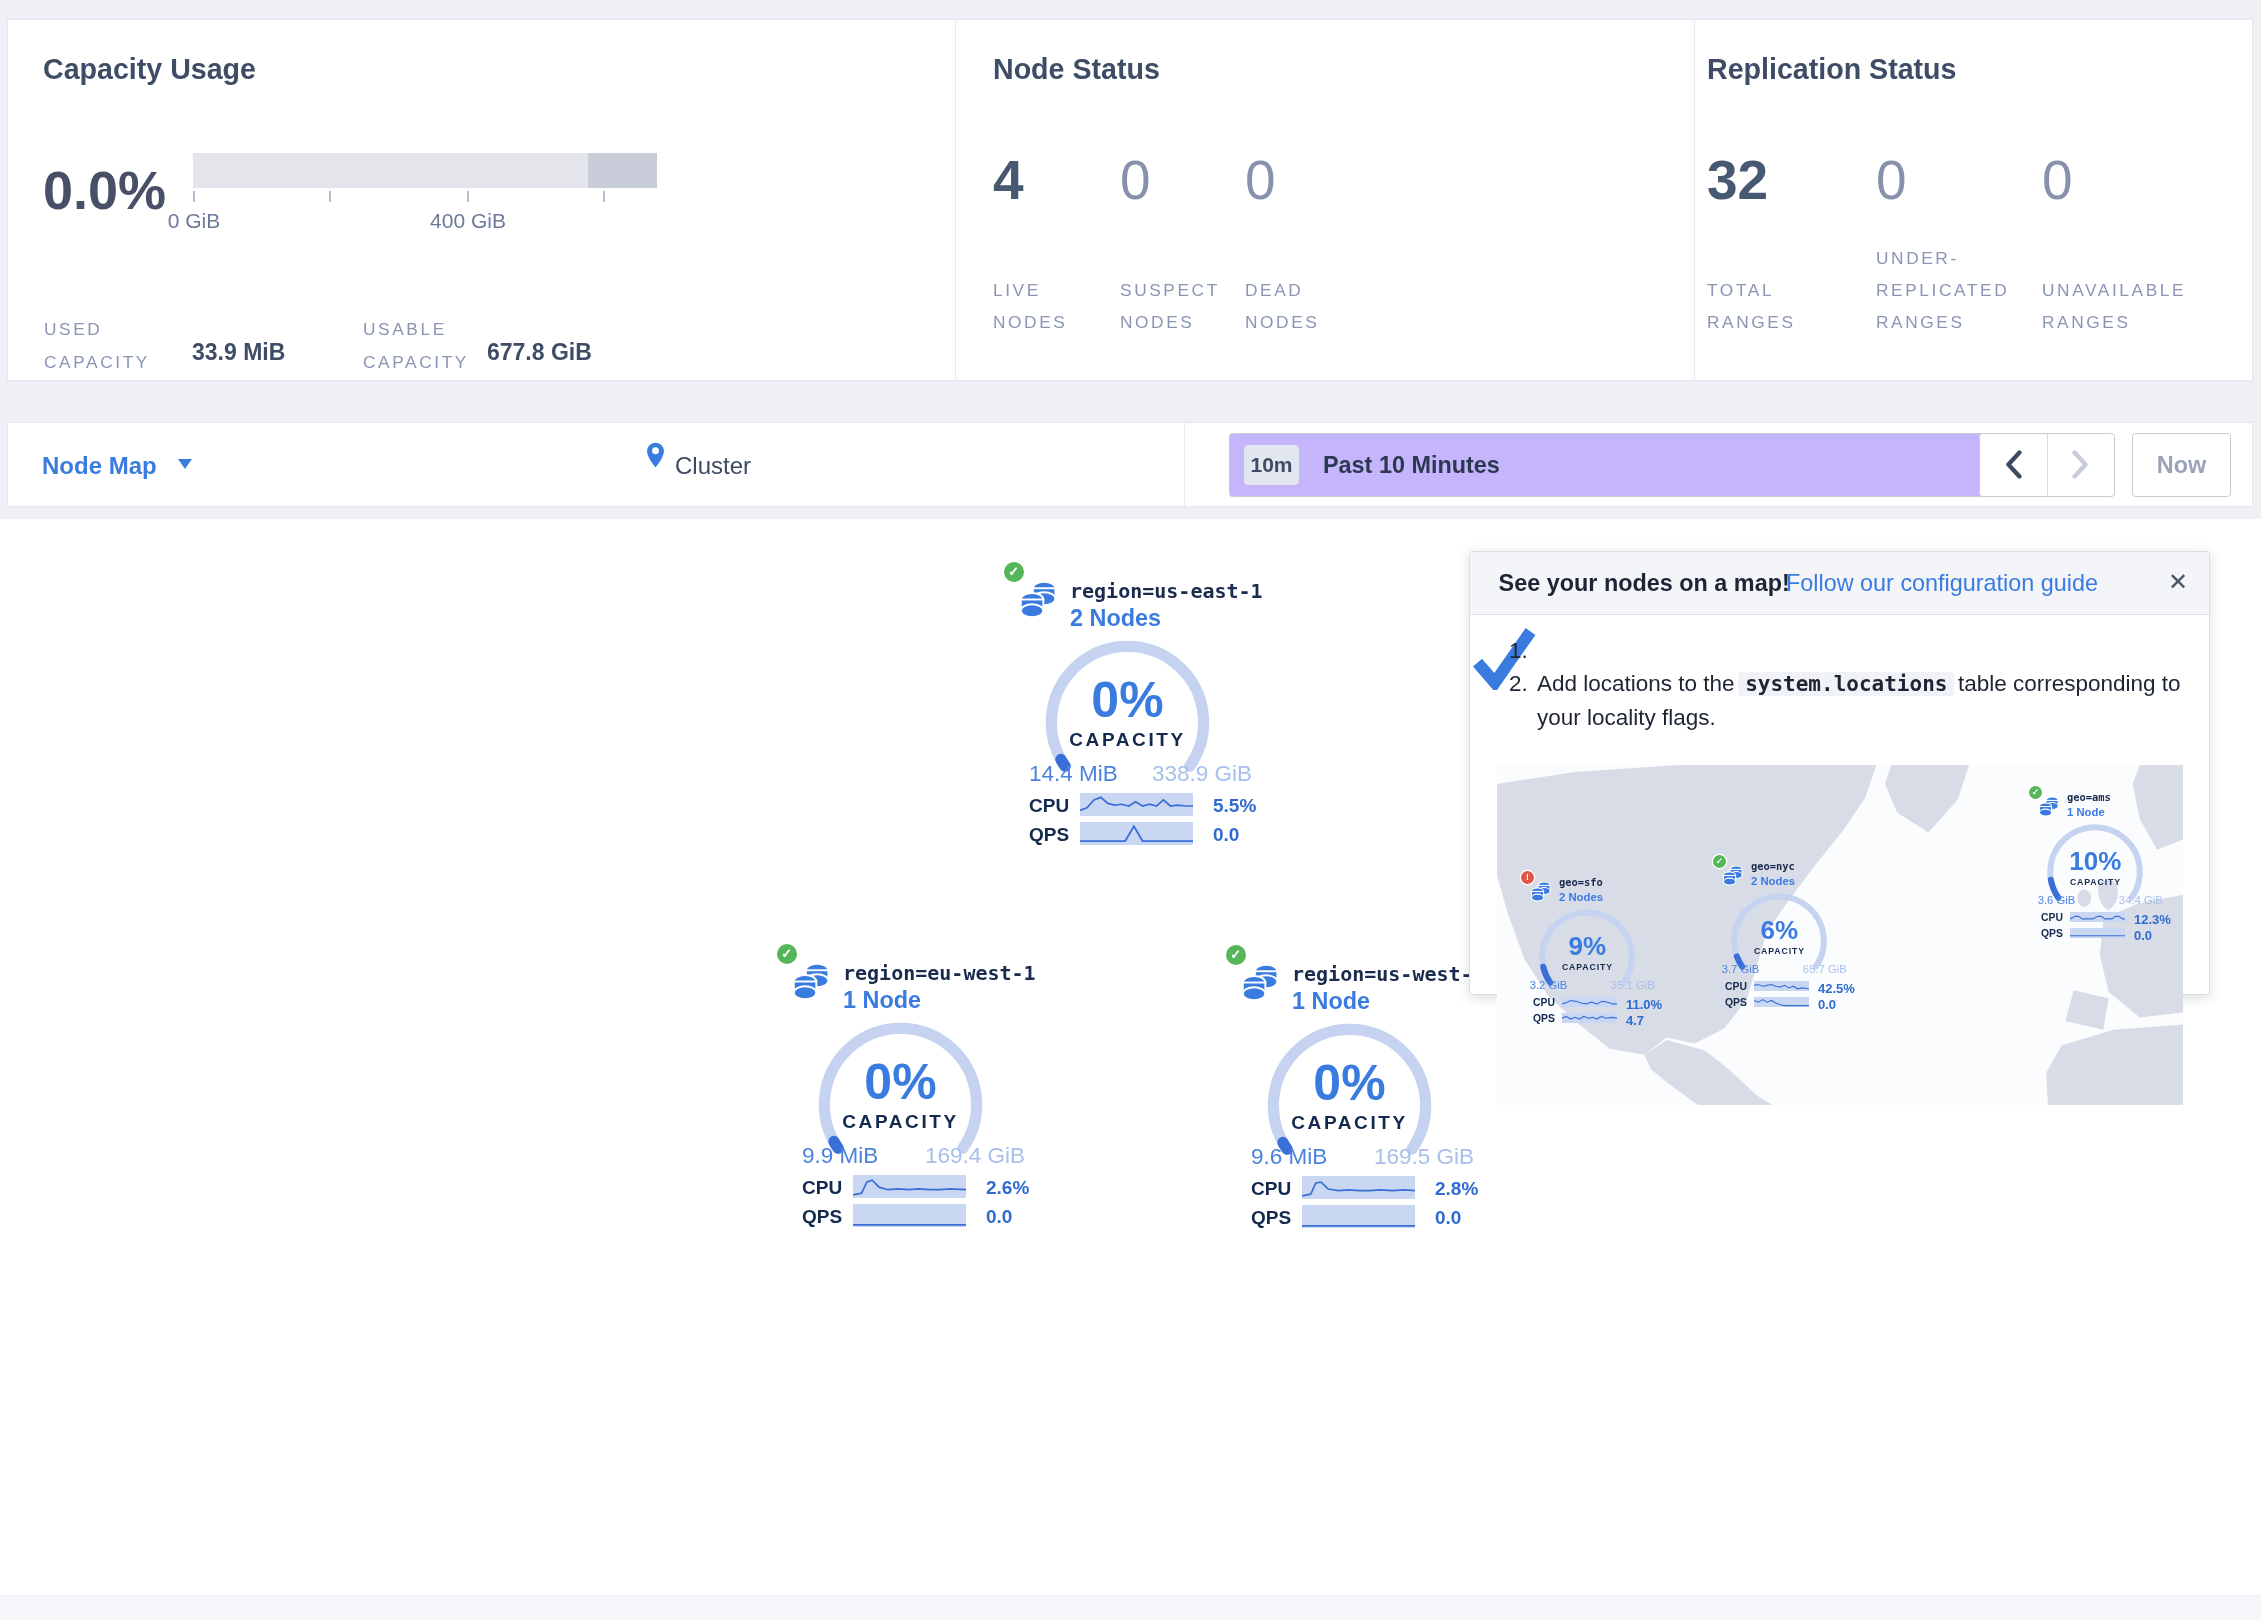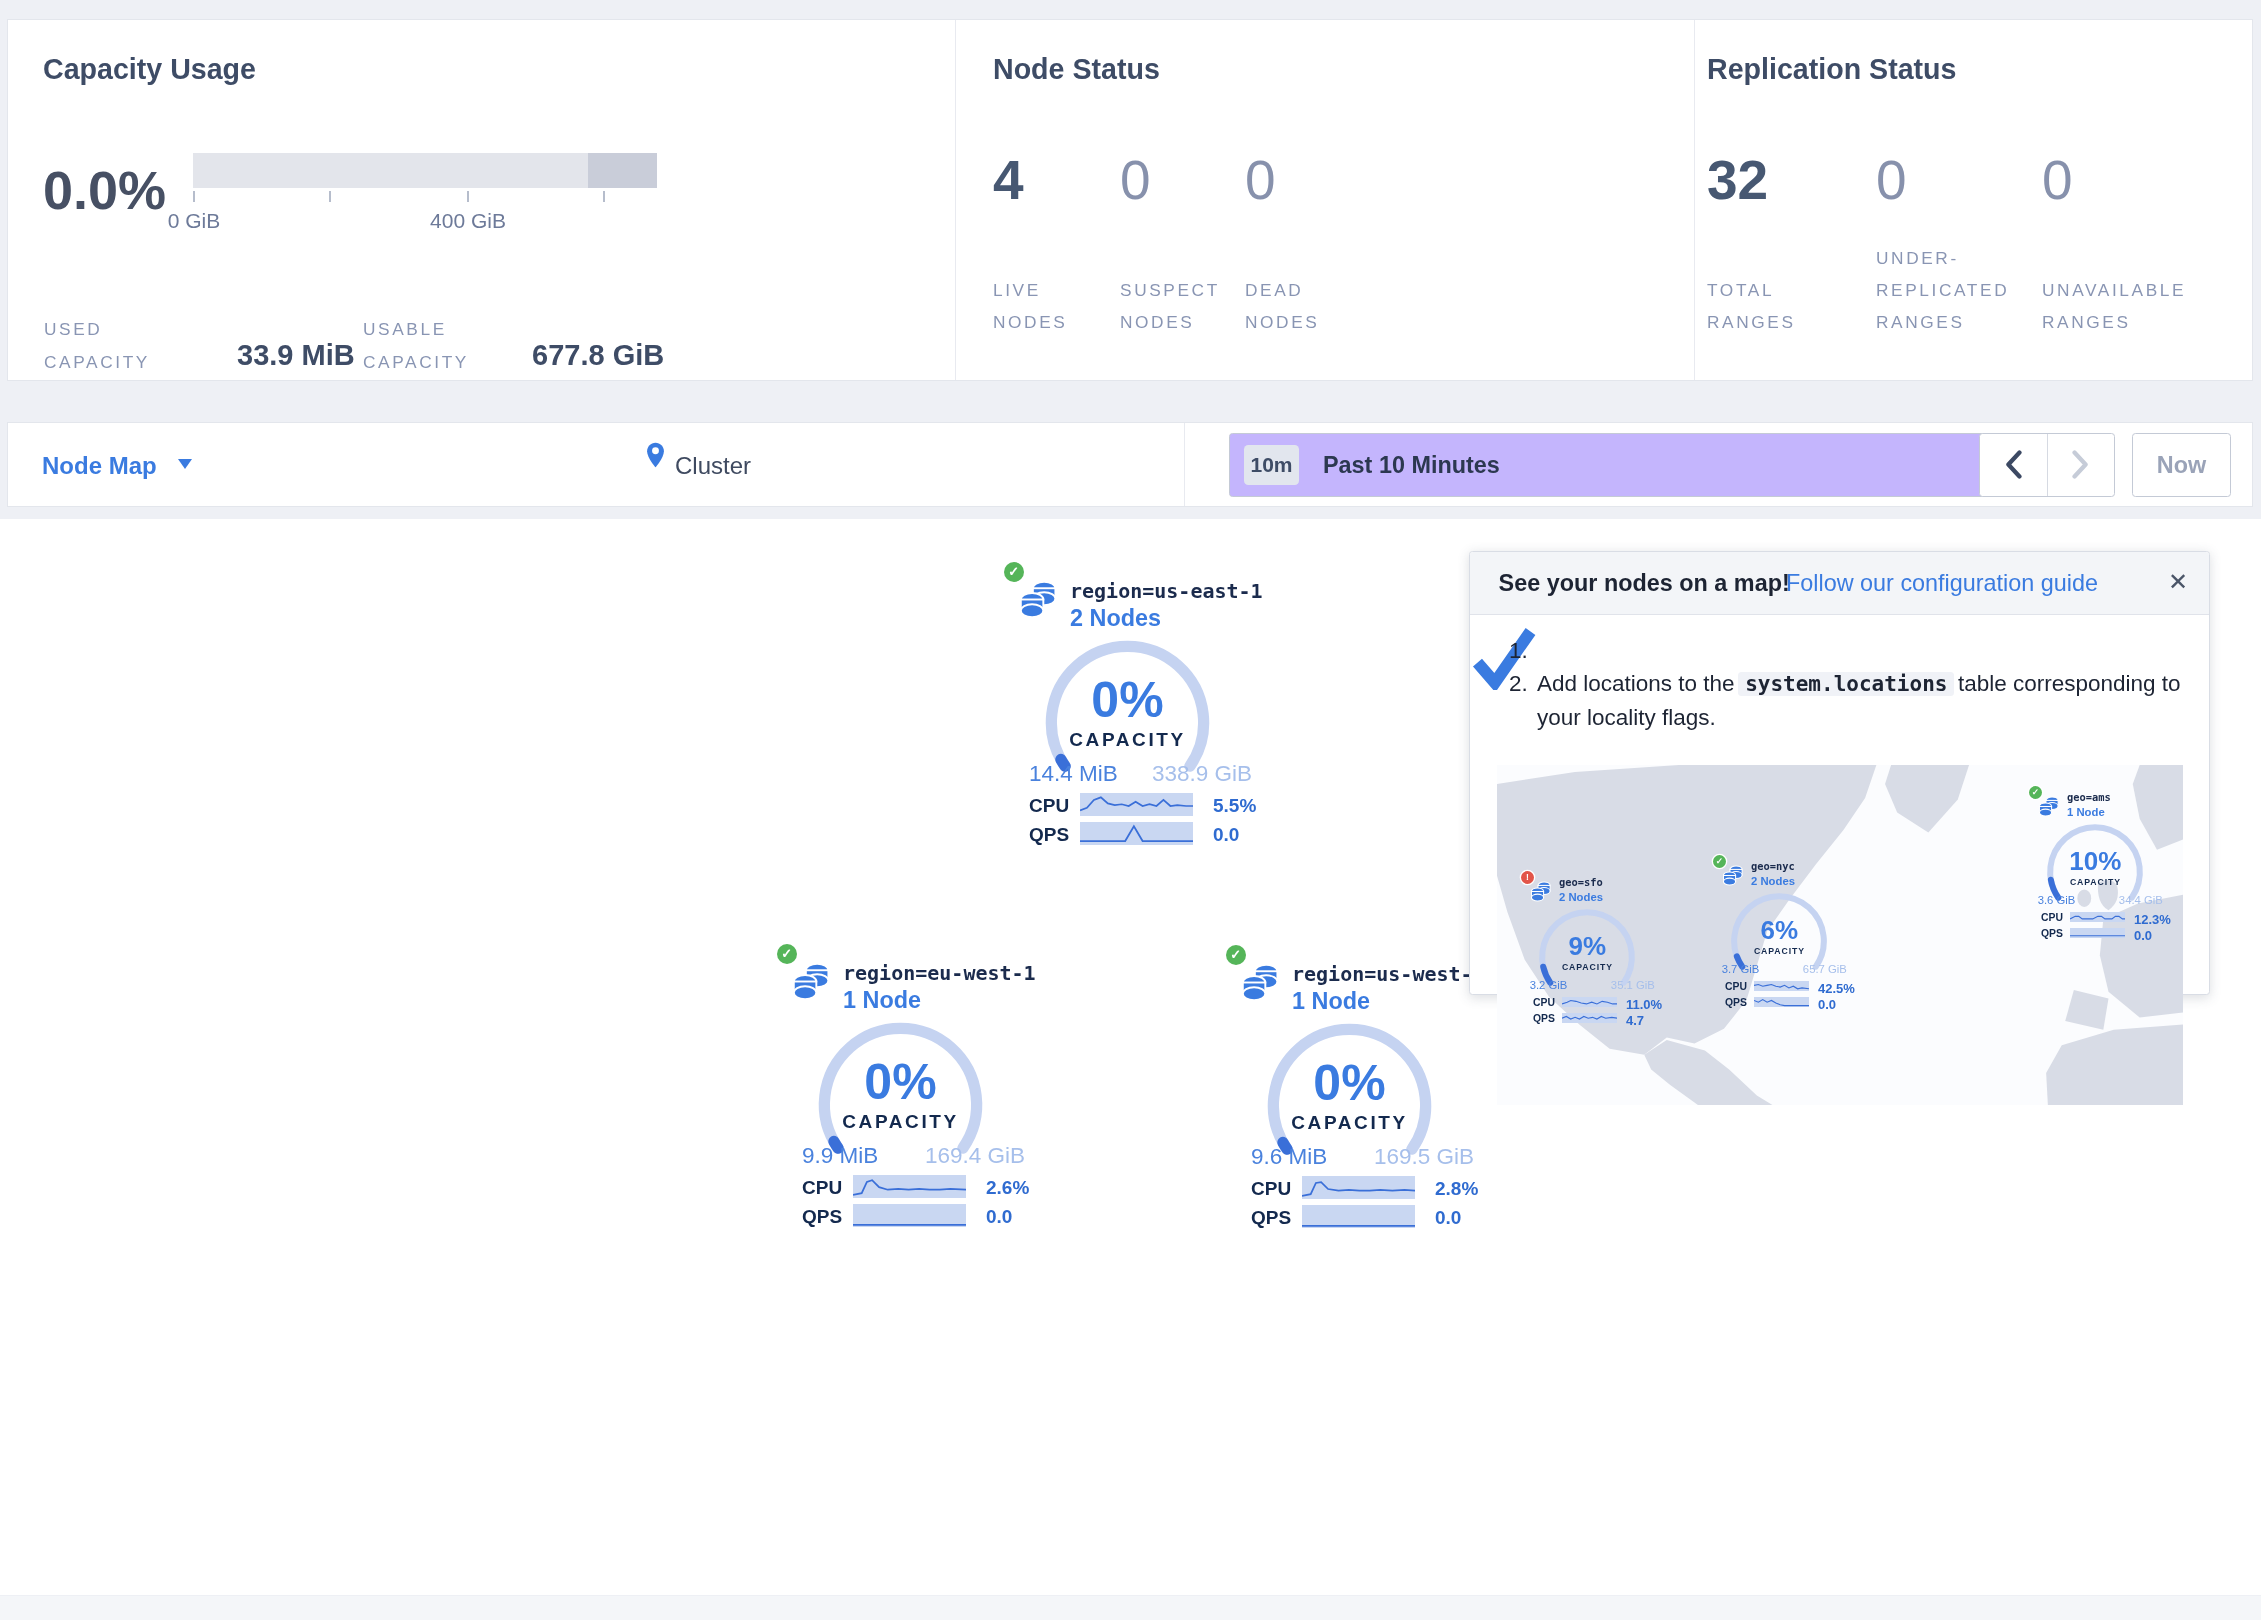--- a/index.html
+++ b/index.html
@@ -17,21 +17,21 @@
   .panel-title{position:absolute;top:33px;font-size:28.6px;font-weight:bold;color:#3e4c66;}
   .big-num{position:absolute;top:128px;font-size:55px;font-weight:600;color:#475872;}
   .big-num.zero{color:#8791ac;font-weight:500;}
   .stat-label{position:absolute;top:223px;height:95px;display:flex;flex-direction:column;justify-content:flex-end;font-size:17.3px;letter-spacing:2.6px;color:#8995b3;line-height:32px;}
   .cap-pct{position:absolute;left:35px;top:139px;font-size:54px;font-weight:bold;color:#475064;}
   .cap-bar{position:absolute;left:185px;top:133px;width:464px;height:35px;background:#e3e5eb;}
   .cap-bar-dark{position:absolute;right:0;top:0;width:69px;height:35px;background:#c9cdd9;}
   .cap-tick{position:absolute;top:171px;width:1.7px;height:11.3px;background:#b6bdcc;}
   .cap-tick-label{position:absolute;top:189px;width:104px;text-align:center;font-size:21px;color:#6d7a99;}
   .cap-stat-label{position:absolute;font-size:17.3px;letter-spacing:2.6px;color:#8995b3;line-height:33px;}
-  .cap-stat-value{position:absolute;top:319px;font-size:29px;font-weight:bold;color:#3e4c66;margin-left:45px;}
+  .cap-stat-value{position:absolute;top:319px;font-size:23px;font-weight:bold;color:#3e4c66;}
 
   
   .tb-view{position:absolute;left:34px;top:28.6px;font-size:24px;font-weight:bold;color:#3a7be0;cursor:pointer;}
   .tb-caret{position:absolute;left:170px;top:36px;width:0;height:0;border-left:7.8px solid transparent;border-right:7.8px solid transparent;border-top:10.4px solid #3a7be0;}
   .tb-pin{position:absolute;left:638px;top:19px;width:19px;height:26px;}
   .tb-crumb{position:absolute;left:667px;top:28.6px;font-size:24px;color:#3f4a60;}
   .tb-div{position:absolute;left:1176px;top:0;width:0.9px;height:83px;background:#e8eaf0;}
   .tb-drop{position:absolute;left:1221px;top:9.5px;width:865px;height:64px;border:0.9px solid #c4cad6;border-radius:3.5px;box-sizing:border-box;background:#c4b5fd;cursor:pointer;}
   .tb-badge{position:absolute;left:14px;top:11.3px;width:55px;height:40px;background:#e2e6ee;border-radius:4.3px;text-align:center;line-height:40px;font-size:21px;font-weight:bold;color:#3e4c66;}
   .tb-drop-label{position:absolute;left:93px;top:0;line-height:62px;font-size:23.4px;font-weight:bold;color:#2c3850;}

